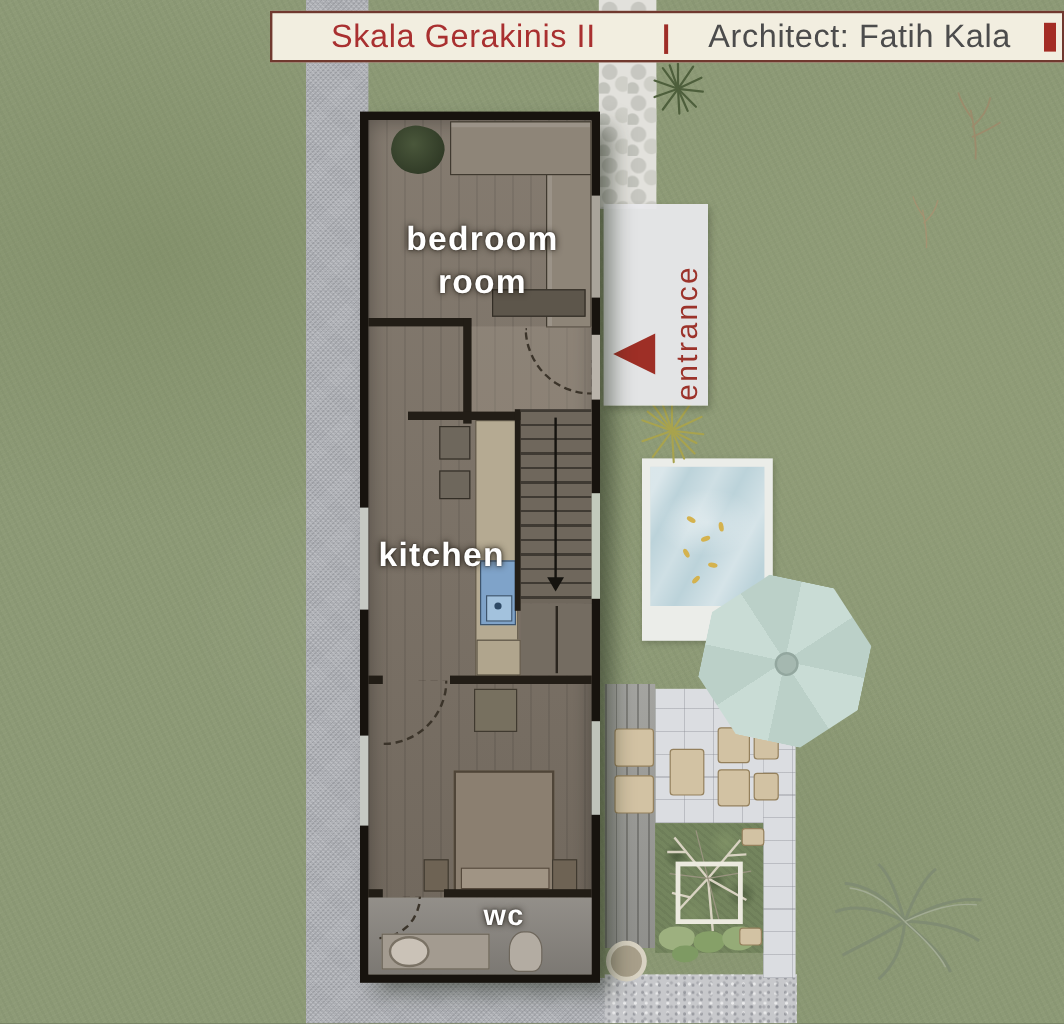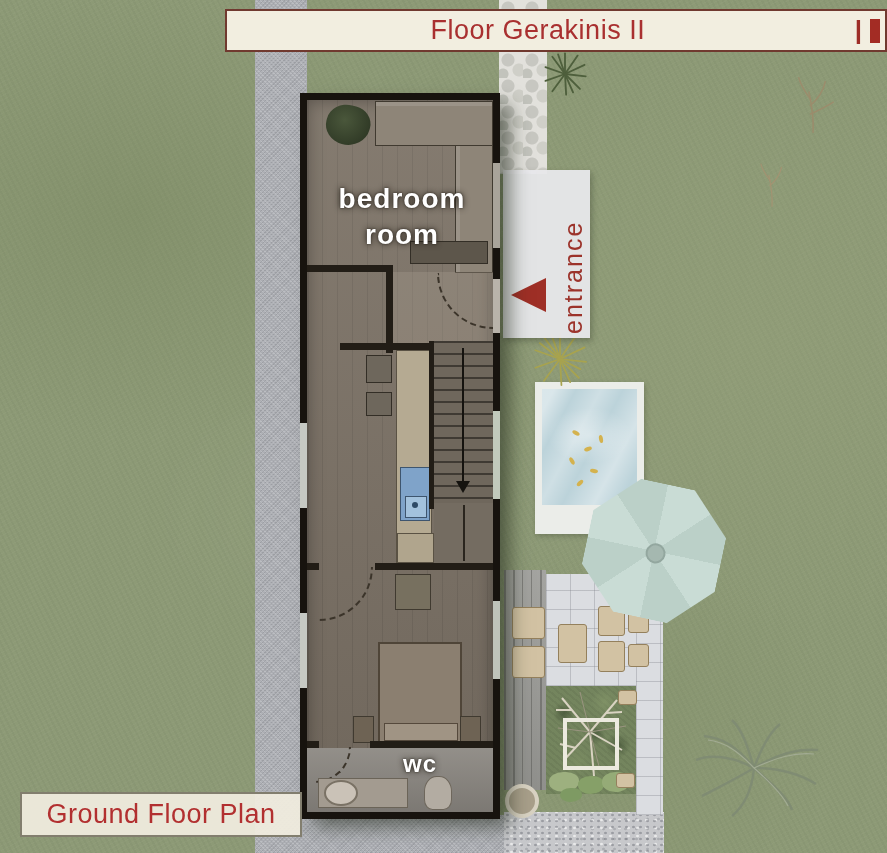--- a/index.html
+++ b/index.html
@@ -243,20 +243,21 @@
 
     <div class="abs innerwall" style="left:40px;top:250px;width:96px;height:7px;"></div>
     <div class="abs" style="left:96px;top:257px;width:36px;height:214px;background:#b5aa92;border:1px solid #5a5244;box-sizing:border-box;"></div>
     <div class="abs dark-furn" style="left:66px;top:262px;width:26px;height:28px;background:#6e675c;"></div>
     <div class="abs dark-furn" style="left:66px;top:299px;width:26px;height:24px;background:#6e675c;"></div>
     <div class="abs" style="left:100px;top:374px;width:30px;height:54px;background:#7fa3c9;border:1px solid #3e556e;box-sizing:border-box;">
       <div class="abs" style="left:4px;top:28px;width:20px;height:20px;background:#a3c2dd;border:1px solid #3e556e;"></div>
       <div class="abs" style="left:11px;top:34px;width:6px;height:6px;border-radius:50%;background:#2e4a66;"></div>
     </div>
     <div class="abs" style="left:97px;top:440px;width:37px;height:30px;background:#b0a58d;border:1px solid #5a5244;box-sizing:border-box;"></div>
+    <div class="roomlabel abs" style="left:8px;top:352px;width:120px;">kitchen</div>
 
     <div class="abs innerwall" style="left:129px;top:248px;width:5px;height:168px;"></div>
     <div class="abs stairs" style="left:134px;top:248px;width:59px;height:162px;"></div>
     <div class="abs" style="left:134px;top:410px;width:59px;height:60px;background:#746c61;"></div>
     <div class="abs" style="left:163px;top:412px;width:2px;height:56px;background:#2a251e;"></div>
     <div class="abs" style="left:162px;top:255px;width:2px;height:135px;background:#15130f;"></div>
     <div class="abs" style="left:156px;top:388px;width:0;height:0;border-left:7px solid transparent;border-right:7px solid transparent;border-top:12px solid #15130f;"></div>
 
     <div class="abs innerwall" style="left:7px;top:470px;width:12px;height:7px;"></div>
     <div class="abs innerwall" style="left:75px;top:470px;width:118px;height:7px;"></div>
@@ -278,22 +279,20 @@
     <div class="roomlabel abs" style="left:85px;top:655px;width:70px;font-size:24px;">wc</div>
 
     <div class="abs window" style="left:0;top:330px;width:7px;height:85px;"></div>
     <div class="abs window" style="left:0;top:520px;width:7px;height:75px;"></div>
     <div class="abs window" style="left:193px;top:318px;width:7px;height:88px;background:#c2cabc;"></div>
     <div class="abs window" style="left:193px;top:508px;width:7px;height:78px;background:#bfc3ba;"></div>
     <div class="abs window" style="left:193px;top:70px;width:7px;height:85px;background:#a9a49a;"></div>
   </div>
 
   <div class="abs titlebar" style="left:225px;top:9px;width:662px;height:43px;">
-    <span class="t-project">Floor Gerakinis II</span>
+    <span class="t-project">Skala Gerakinis II</span>
     <span class="t-sep">|</span>
+    <span class="t-architect">Architect: Fatih Kala</span>
     <span class="t-endblock"></span>
   </div>
 
-  <div class="abs planlabel" style="left:20px;top:792px;width:282px;height:45px;">
-    <span>Ground Floor Plan</span>
-  </div>
 
 </div>
 
 </body></html>

